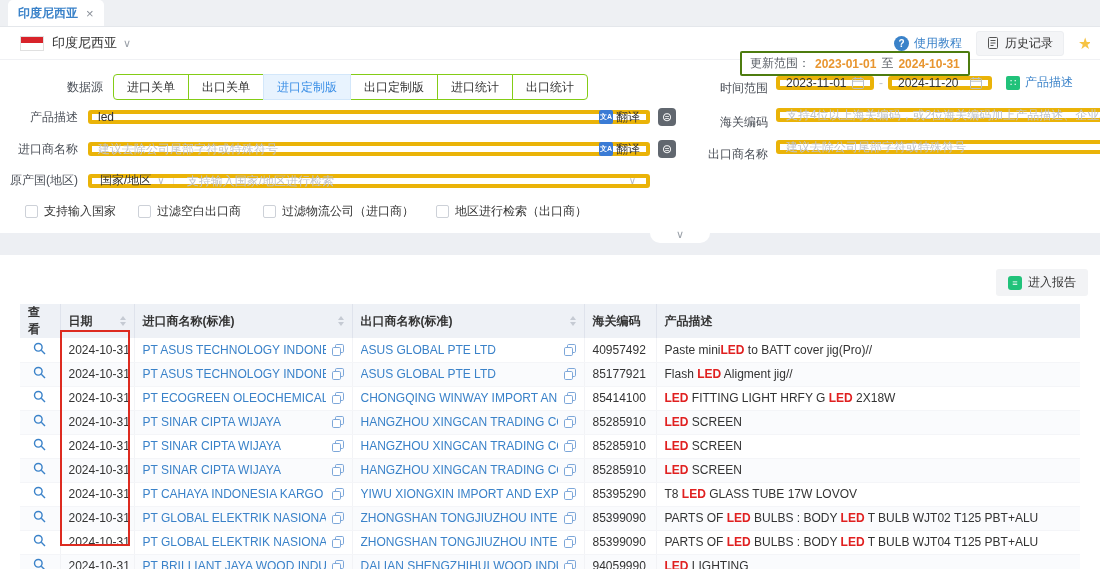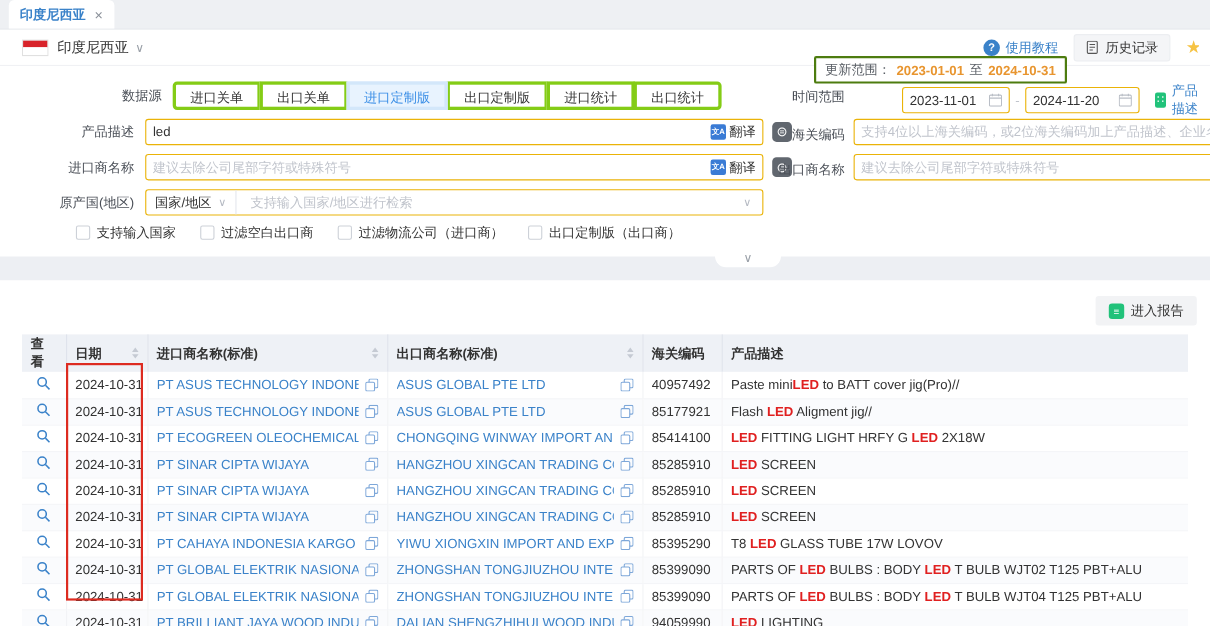--- a/index.html
+++ b/index.html
@@ -19,32 +19,32 @@
   .country-name { font-size: 13px; color: #333; font-weight: 400; }
   .chev { color: #9aa0a8; margin-left: 6px; font-size: 11px; }
   .header-right { margin-left: auto; display: flex; align-items: center; gap: 14px; }
   .tutorial { display: flex; align-items: center; gap: 5px; color: #3a82c9; cursor: pointer; }
   .tut-ic { width: 15px; height: 15px; border-radius: 50%; background: #3a82c9; color: #fff; font-size: 10px; display: flex; align-items: center; justify-content: center; font-weight: 700; }
   .history-btn { display: flex; align-items: center; gap: 6px; background: #f4f5f7; border: 1px solid #eceef1; border-radius: 3px; height: 25px; padding: 0 10px; color: #333; cursor: pointer; font-size: 12px; }
   .star { color: #f6c344; font-size: 16px; width: 12px; overflow: hidden; }
 
   
   .filter { position: relative; height: 173px; background: #fff; }
-  .frow { position: absolute; display: flex; align-items: center; margin-left: 44px; }
+  .frow { position: absolute; display: flex; align-items: center; }
   .flabel { width: 78px; text-align: right; color: #4a4f57; flex: none; }
   .flabel.wide { width: 103px; }
   .rlabel { position: absolute; width: 86px; text-align: right; color: #4a4f57; }
 
   .ds-tabs { display: flex; margin-left: 10px; }
-  .ds-tab { height: 26px; line-height: 24px; padding: 0 13px; background: #fff; border: 3px solid #84cc16; margin-left: -1px; cursor: pointer; color: #333; }
+  .ds-tab { height: 26px; line-height: 24px; padding: 0 13px; background: #fff; border: 1px solid #84cc16; margin-left: -1px; cursor: pointer; color: #333; }
   .ds-tab:first-child { border-radius: 4px 0 0 4px; margin-left: 0; }
   .ds-tab:last-child { border-radius: 0 4px 4px 0; }
   .ds-tab.active { background: #e8f3fe; color: #3a8ee6; border-color: #d3e7fa; position: relative; z-index: 1; }
 
-  .inputbox { height: 24px; border: 1px solid #eab308; border-radius: 3px; background: #fff; display: flex; align-items: center; padding: 0 6px; gap: 5px; }
+  .inputbox { height: 14px; border: 4px solid #eab308; border-radius: 3px; background: #fff; display: flex; align-items: center; padding: 0 6px; gap: 5px; }
   .inputbox input { border: none; outline: none; flex: 1; font-size: 12px; font-family: inherit; color: #333; min-width: 0; background: transparent; }
   .inputbox input::placeholder { color: #c0c4cc; }
   .trans { display: flex; align-items: center; gap: 3px; cursor: pointer; flex: none; }
   .trans-ic { width: 14px; height: 14px; background: #3a7bd5; border-radius: 2px; color: #fff; font-size: 7px; display: flex; align-items: center; justify-content: center; font-weight: 700; }
   .exact-ic { width: 18px; height: 18px; background: #61676f; border-radius: 4px; color: #fff; font-size: 12px; display: flex; align-items: center; justify-content: center; margin-left: 8px; cursor: pointer; flex: none; }
   .cal-ic { flex: none; display: flex; }
   .datesep { color: #c0c4cc; }
   .quick { display: flex; align-items: center; gap: 5px; color: #3a82c9; cursor: pointer; }
   .quick-ic { width: 14px; height: 14px; background: #21c27a; border-radius: 2px; color: #fff; font-size: 10px; display: flex; align-items: center; justify-content: center; }
 
@@ -222,21 +222,21 @@
         <span class="cb-item">
           <span class="cb-box"></span>
           <span>过滤空白出口商</span>
         </span>
         <span class="cb-item">
           <span class="cb-box"></span>
           <span>过滤物流公司（进口商）</span>
         </span>
         <span class="cb-item">
           <span class="cb-box"></span>
-          <span>出口定制版（出口商）</span>
+          <span>地区进行检索（出口商）</span>
         </span>
       </div>
   </div>
 
   <div class="gap-band"></div>
   <div class="notch">∨</div>
 
   <div class="update-range">
     <span class="ur-label">更新范围：</span>
     <span class="ur-date">2023-01-01</span>

